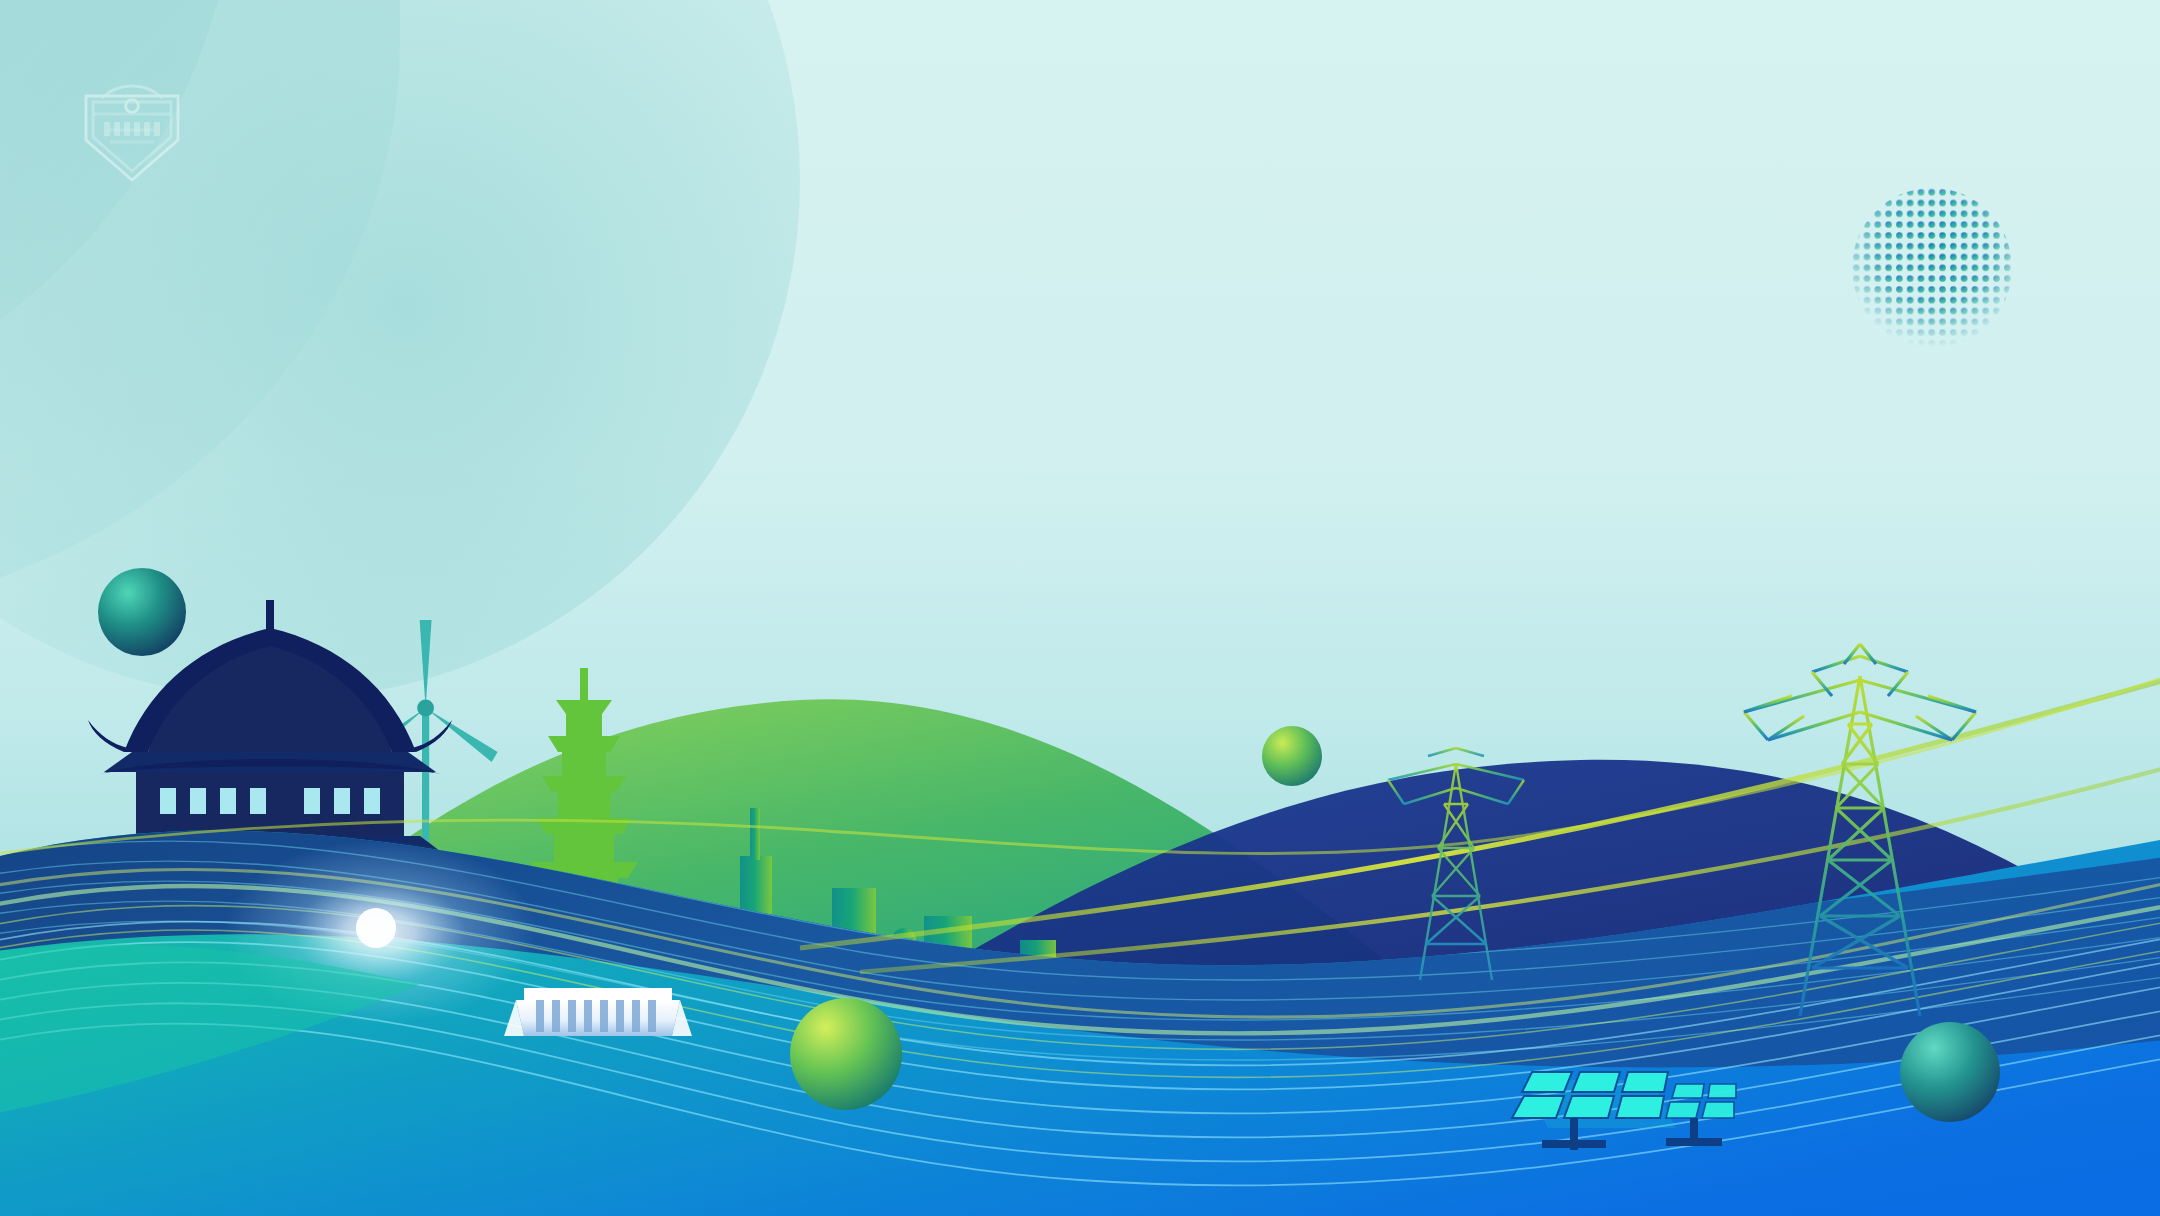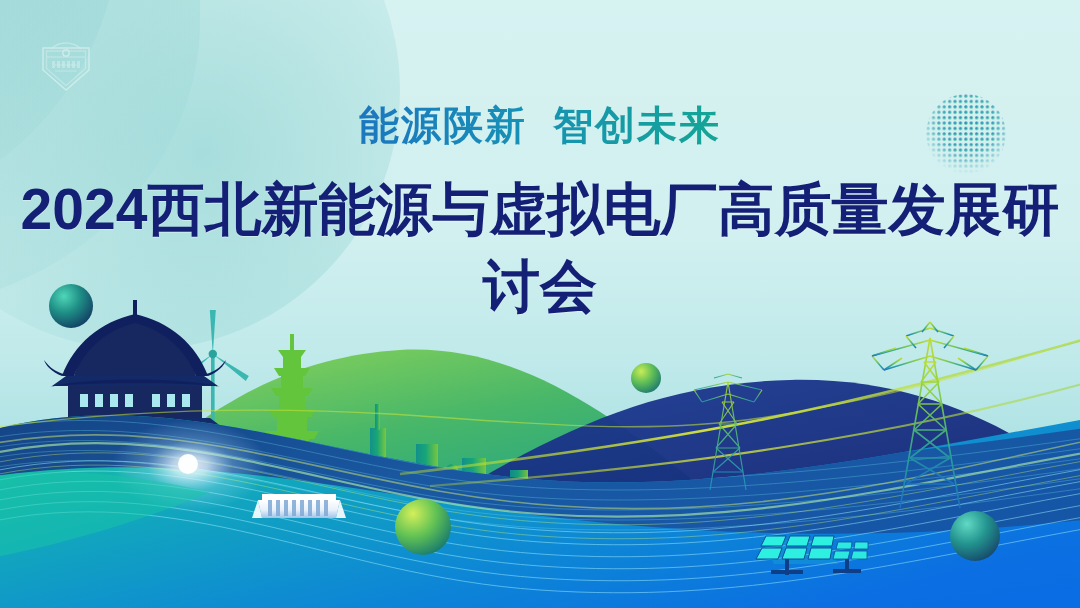--- a/index.html
+++ b/index.html
@@ -102,22 +102,20 @@
       <mask id="gm">
           <circle cx="46" cy="46" r="40" fill="url(#gfade)"></circle>
         </mask>
       <pattern id="gp" width="5.4" height="5.4" patternUnits="userSpaceOnUse">
         <circle cx="2.7" cy="2.7" r="1.65" fill="url(#gdot)"></circle>
       </pattern>
     </defs>
     <circle cx="46" cy="46" r="41" fill="url(#gp)" mask="url(#gm)"></circle>
   </svg>
 
-  <div class="subtitle">能源陕新  智创未来</div>
-  <div class="title">2024西北新能源与虚拟电厂高质量发展研讨会</div>
 
   <svg class="scene" viewBox="0 0 1080 330" preserveAspectRatio="none">
     <defs>
       <linearGradient id="mgreen" x1="0" y1="0" x2="0.7" y2="1">
         <stop offset="0%" stop-color="#8dd44a"></stop>
           <stop offset="55%" stop-color="#3fb35e"></stop>
           <stop offset="100%" stop-color="#19a07a"></stop>
       </linearGradient>
       <linearGradient id="mnavy" x1="0.1" y1="0" x2="0.9" y2="1">
         <stop offset="0%" stop-color="#1c3a92"></stop>

